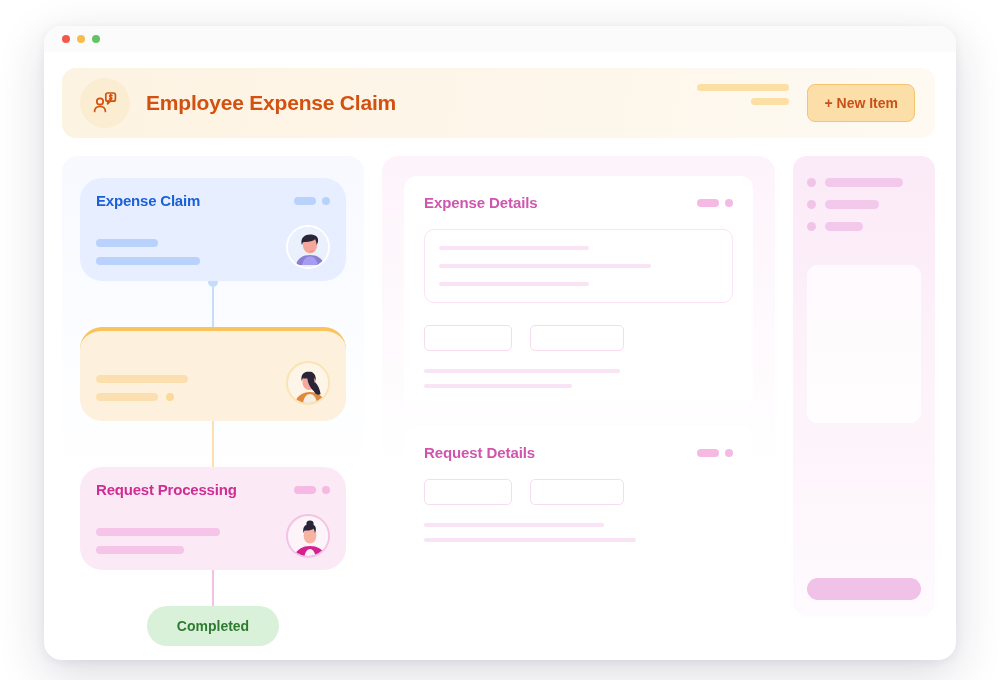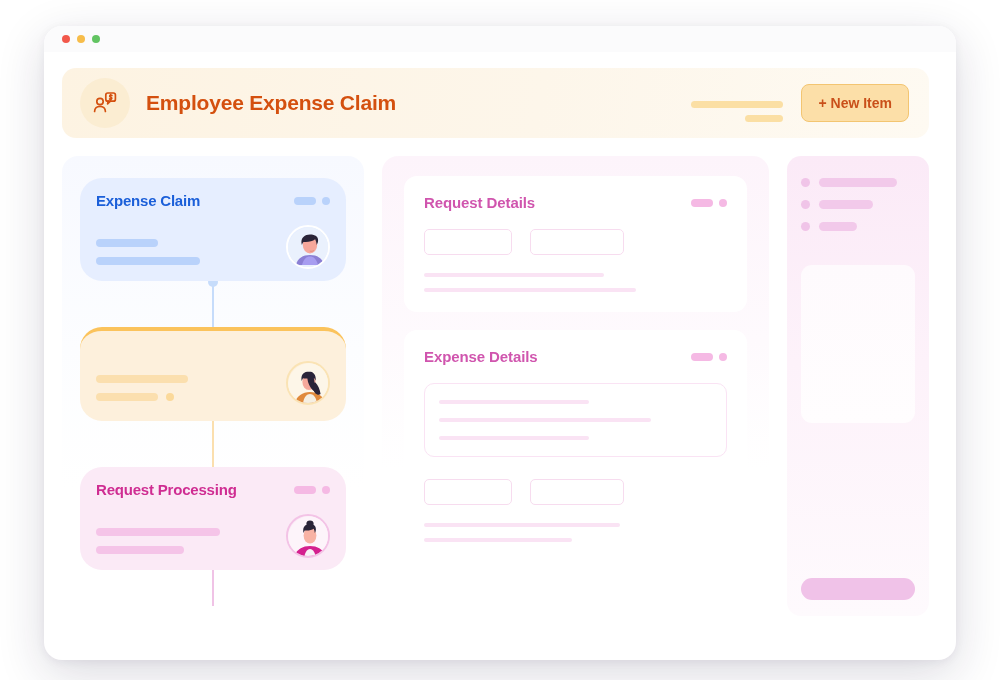--- a/index.html
+++ b/index.html
@@ -29,21 +29,21 @@
     height: 26px;
     background: #fbfbfc;
     display: flex;
     align-items: center;
     padding-left: 18px;
     gap: 7px;
   }
   .dot { width: 8px; height: 8px; border-radius: 50%; }
 
   .window-body {
-    padding: 16px 27px 0 18px;
+    padding: 16px 21px 0 18px;
     height: calc(100% - 26px);
   }
 
   
   .header {
     height: 70px;
     border-radius: 14px;
     background: linear-gradient(100deg, #fdf3e2 0%, #fdf6ea 55%, #fefaf2 100%);
     display: flex;
     align-items: center;
@@ -59,21 +59,21 @@
   }
   .header-title {
     font-size: 21px;
     font-weight: bold;
     color: #d4500f;
     letter-spacing: -0.2px;
   }
   .header-right {
     margin-left: auto;
     display: flex;
-    align-items: flex-end;
+    align-items: flex-start;
     gap: 18px;
   }
   .ghost-lines { display: flex; flex-direction: column; align-items: flex-end; gap: 7px; }
   .gl { height: 7px; border-radius: 4px; background: #fbdfa4; }
   .gl.w1 { width: 92px; }
   .gl.w2 { width: 38px; }
 
   .new-item-btn {
     background: #fcdfa8;
     border: 1px solid #f3c571;
@@ -375,64 +375,65 @@
                 <ellipse cx="22" cy="7.6" rx="3.6" ry="3" fill="#2a2438"></ellipse>
               </svg>
             </div>
           </div>
         </div>
 
         <div class="connector" style="height:36px">
           <span class="conn-line pink"></span>
         </div>
 
+        <button class="status-badge">Completed</button>
       </div>
 
       <div class="detail-panel">
+
+        <div class="detail-card">
+          <div class="dc-head">
+            <span class="dc-title">Expense Details</span>
+            <span class="dc-pills">
+              <span class="pill pink-ph"></span>
+              <span class="pdot pink-ph"></span>
+            </span>
+          </div>
+          <div class="textarea-box">
+            <span class="tl" style="width:150px"></span>
+            <span class="tl" style="width:212px"></span>
+            <span class="tl" style="width:150px"></span>
+          </div>
+          <div class="field-row">
+            <span class="field-box sm"></span>
+            <span class="field-box md"></span>
+          </div>
+          <div class="txt-lines">
+            <span class="tl" style="width:196px"></span>
+            <span class="tl" style="width:148px"></span>
+          </div>
+        </div>
 
         <div class="detail-card">
           <div class="dc-head">
             <span class="dc-title">Request Details</span>
             <span class="dc-pills">
               <span class="pill pink-ph"></span>
               <span class="pdot pink-ph"></span>
             </span>
           </div>
           <div class="field-row">
             <span class="field-box sm"></span>
             <span class="field-box md"></span>
           </div>
           <div class="txt-lines">
             <span class="tl" style="width:180px"></span>
             <span class="tl" style="width:212px"></span>
           </div>
         </div>
-
-        <div class="detail-card">
-          <div class="dc-head">
-            <span class="dc-title">Expense Details</span>
-            <span class="dc-pills">
-              <span class="pill pink-ph"></span>
-              <span class="pdot pink-ph"></span>
-            </span>
-          </div>
-          <div class="textarea-box">
-            <span class="tl" style="width:150px"></span>
-            <span class="tl" style="width:212px"></span>
-            <span class="tl" style="width:150px"></span>
-          </div>
-          <div class="field-row">
-            <span class="field-box sm"></span>
-            <span class="field-box md"></span>
-          </div>
-          <div class="txt-lines">
-            <span class="tl" style="width:196px"></span>
-            <span class="tl" style="width:148px"></span>
-          </div>
-        </div>
       </div>
 
       <div class="aside-panel">
         <div class="aside-list">
           <div class="aside-item">
             <span class="abullet"></span>
             <span class="abar" style="width:78px"></span>
           </div>
           <div class="aside-item">
             <span class="abullet"></span>

